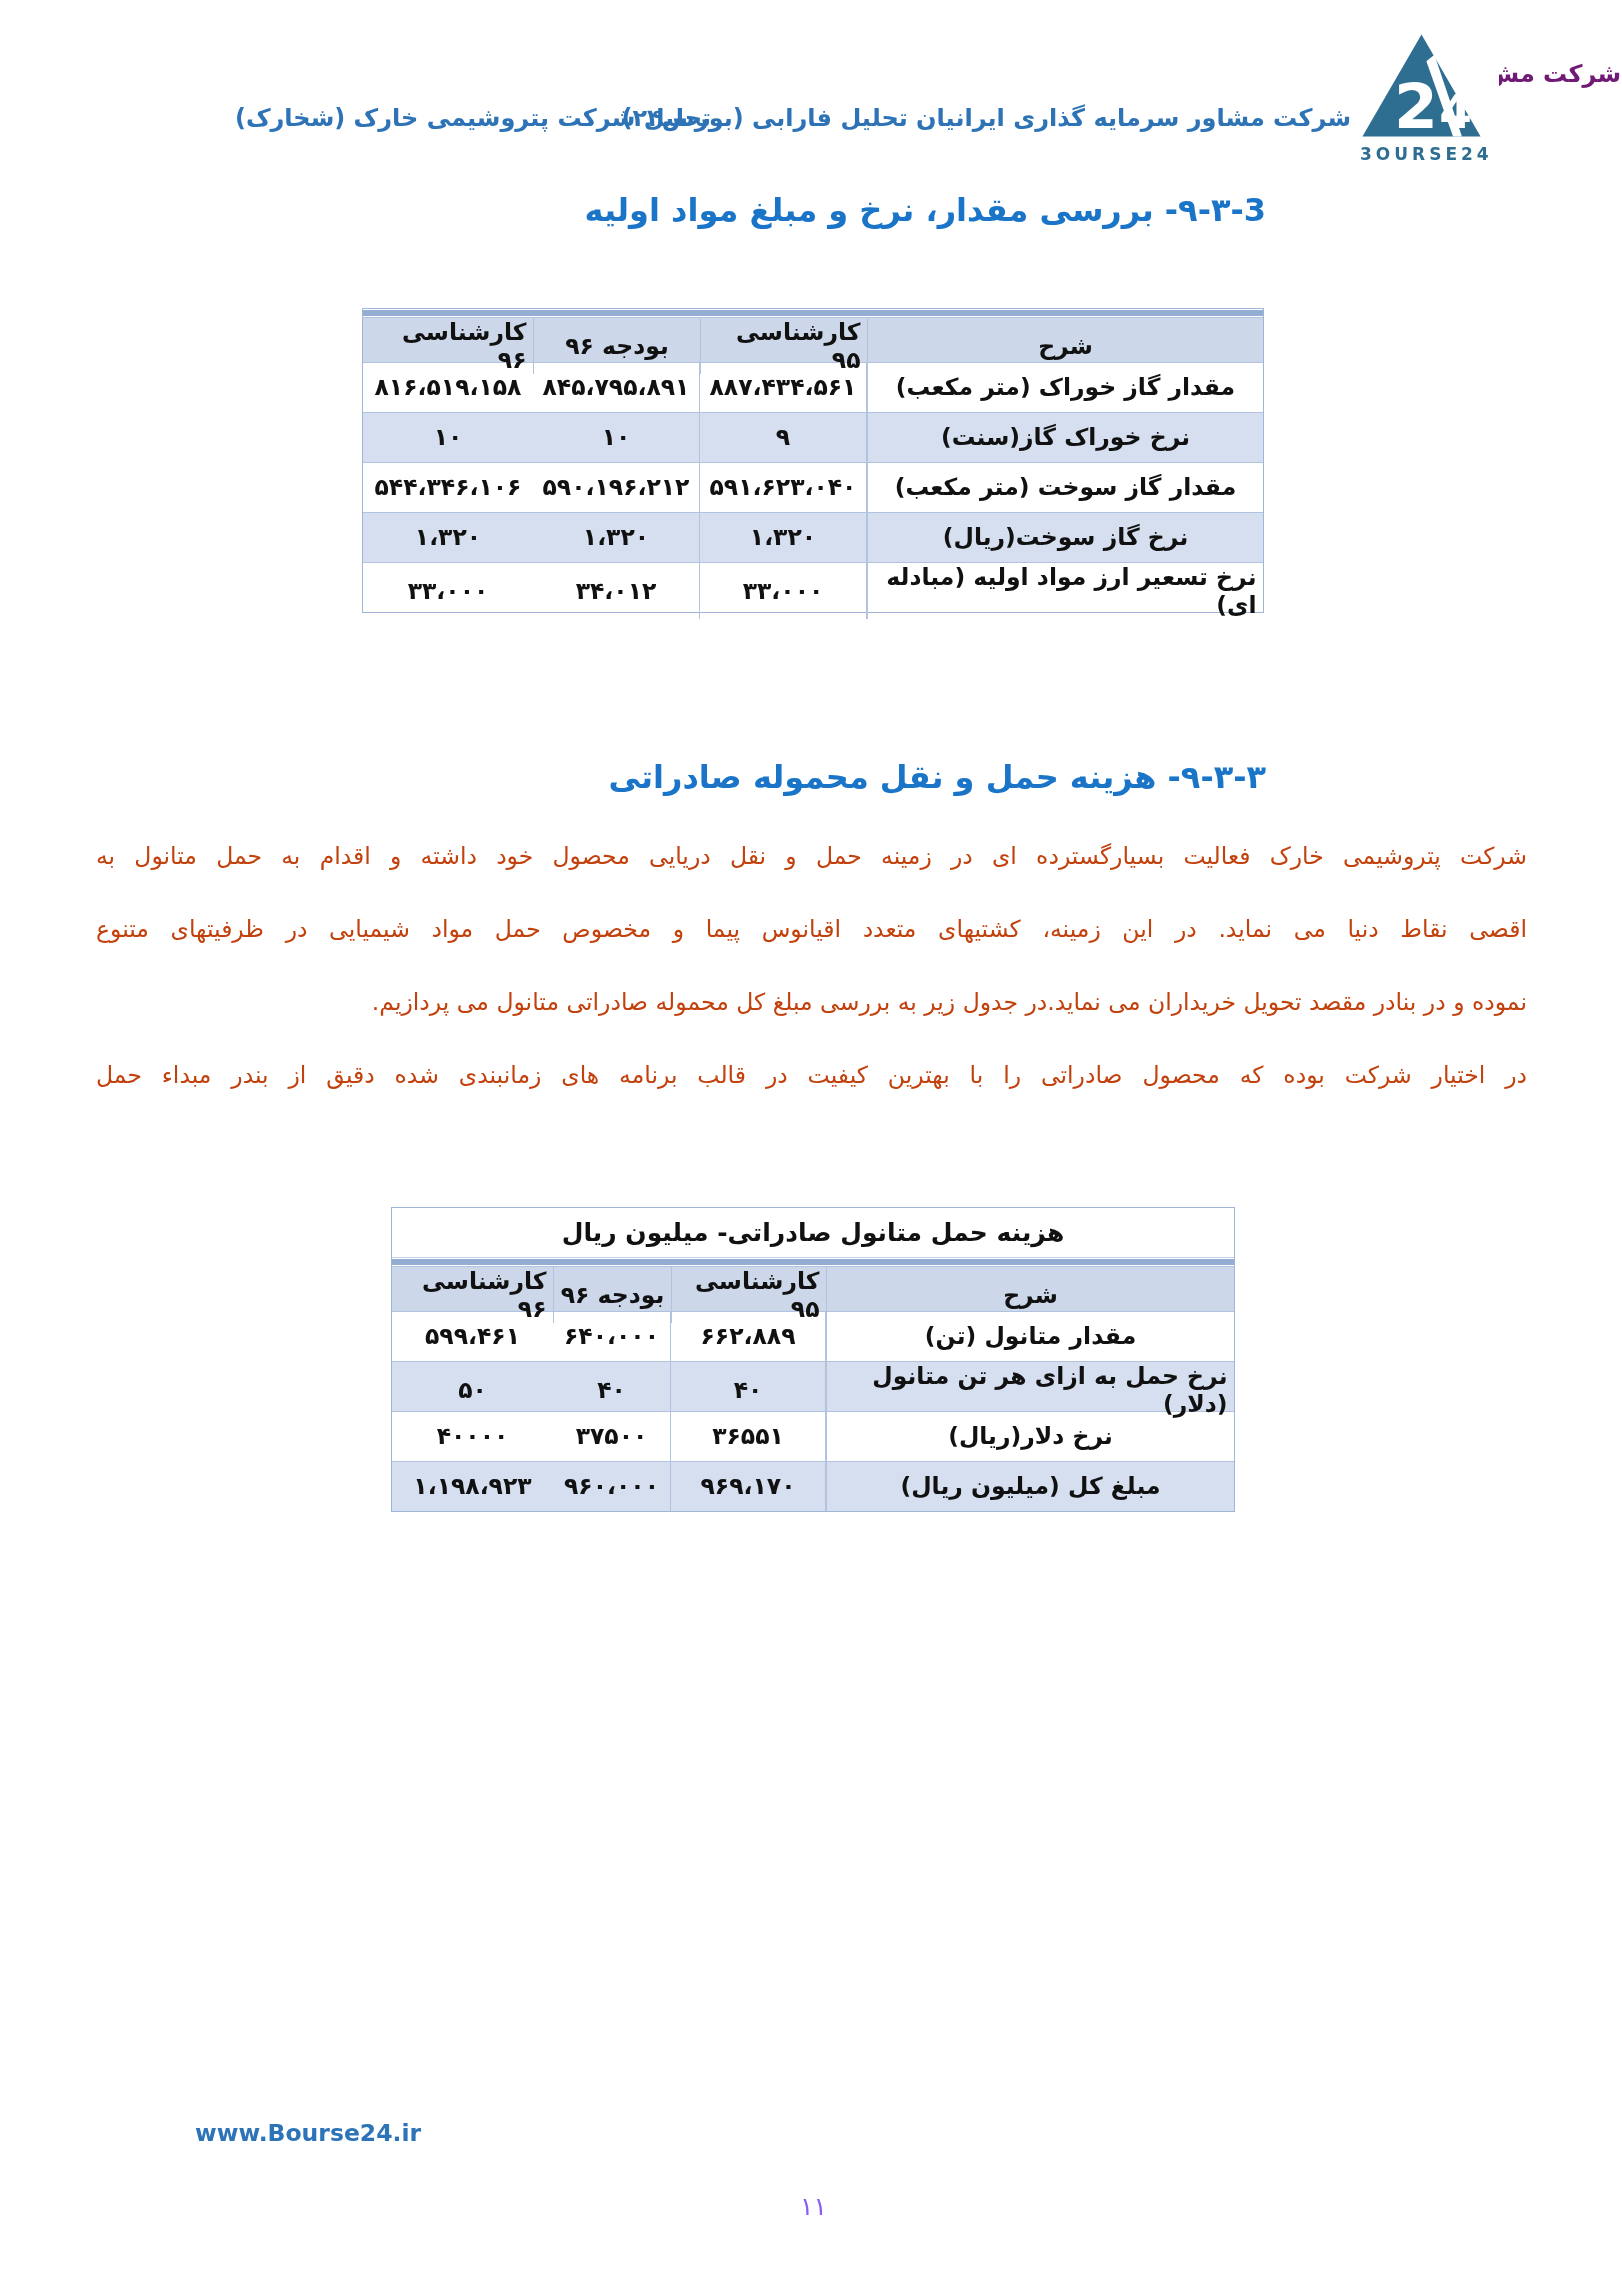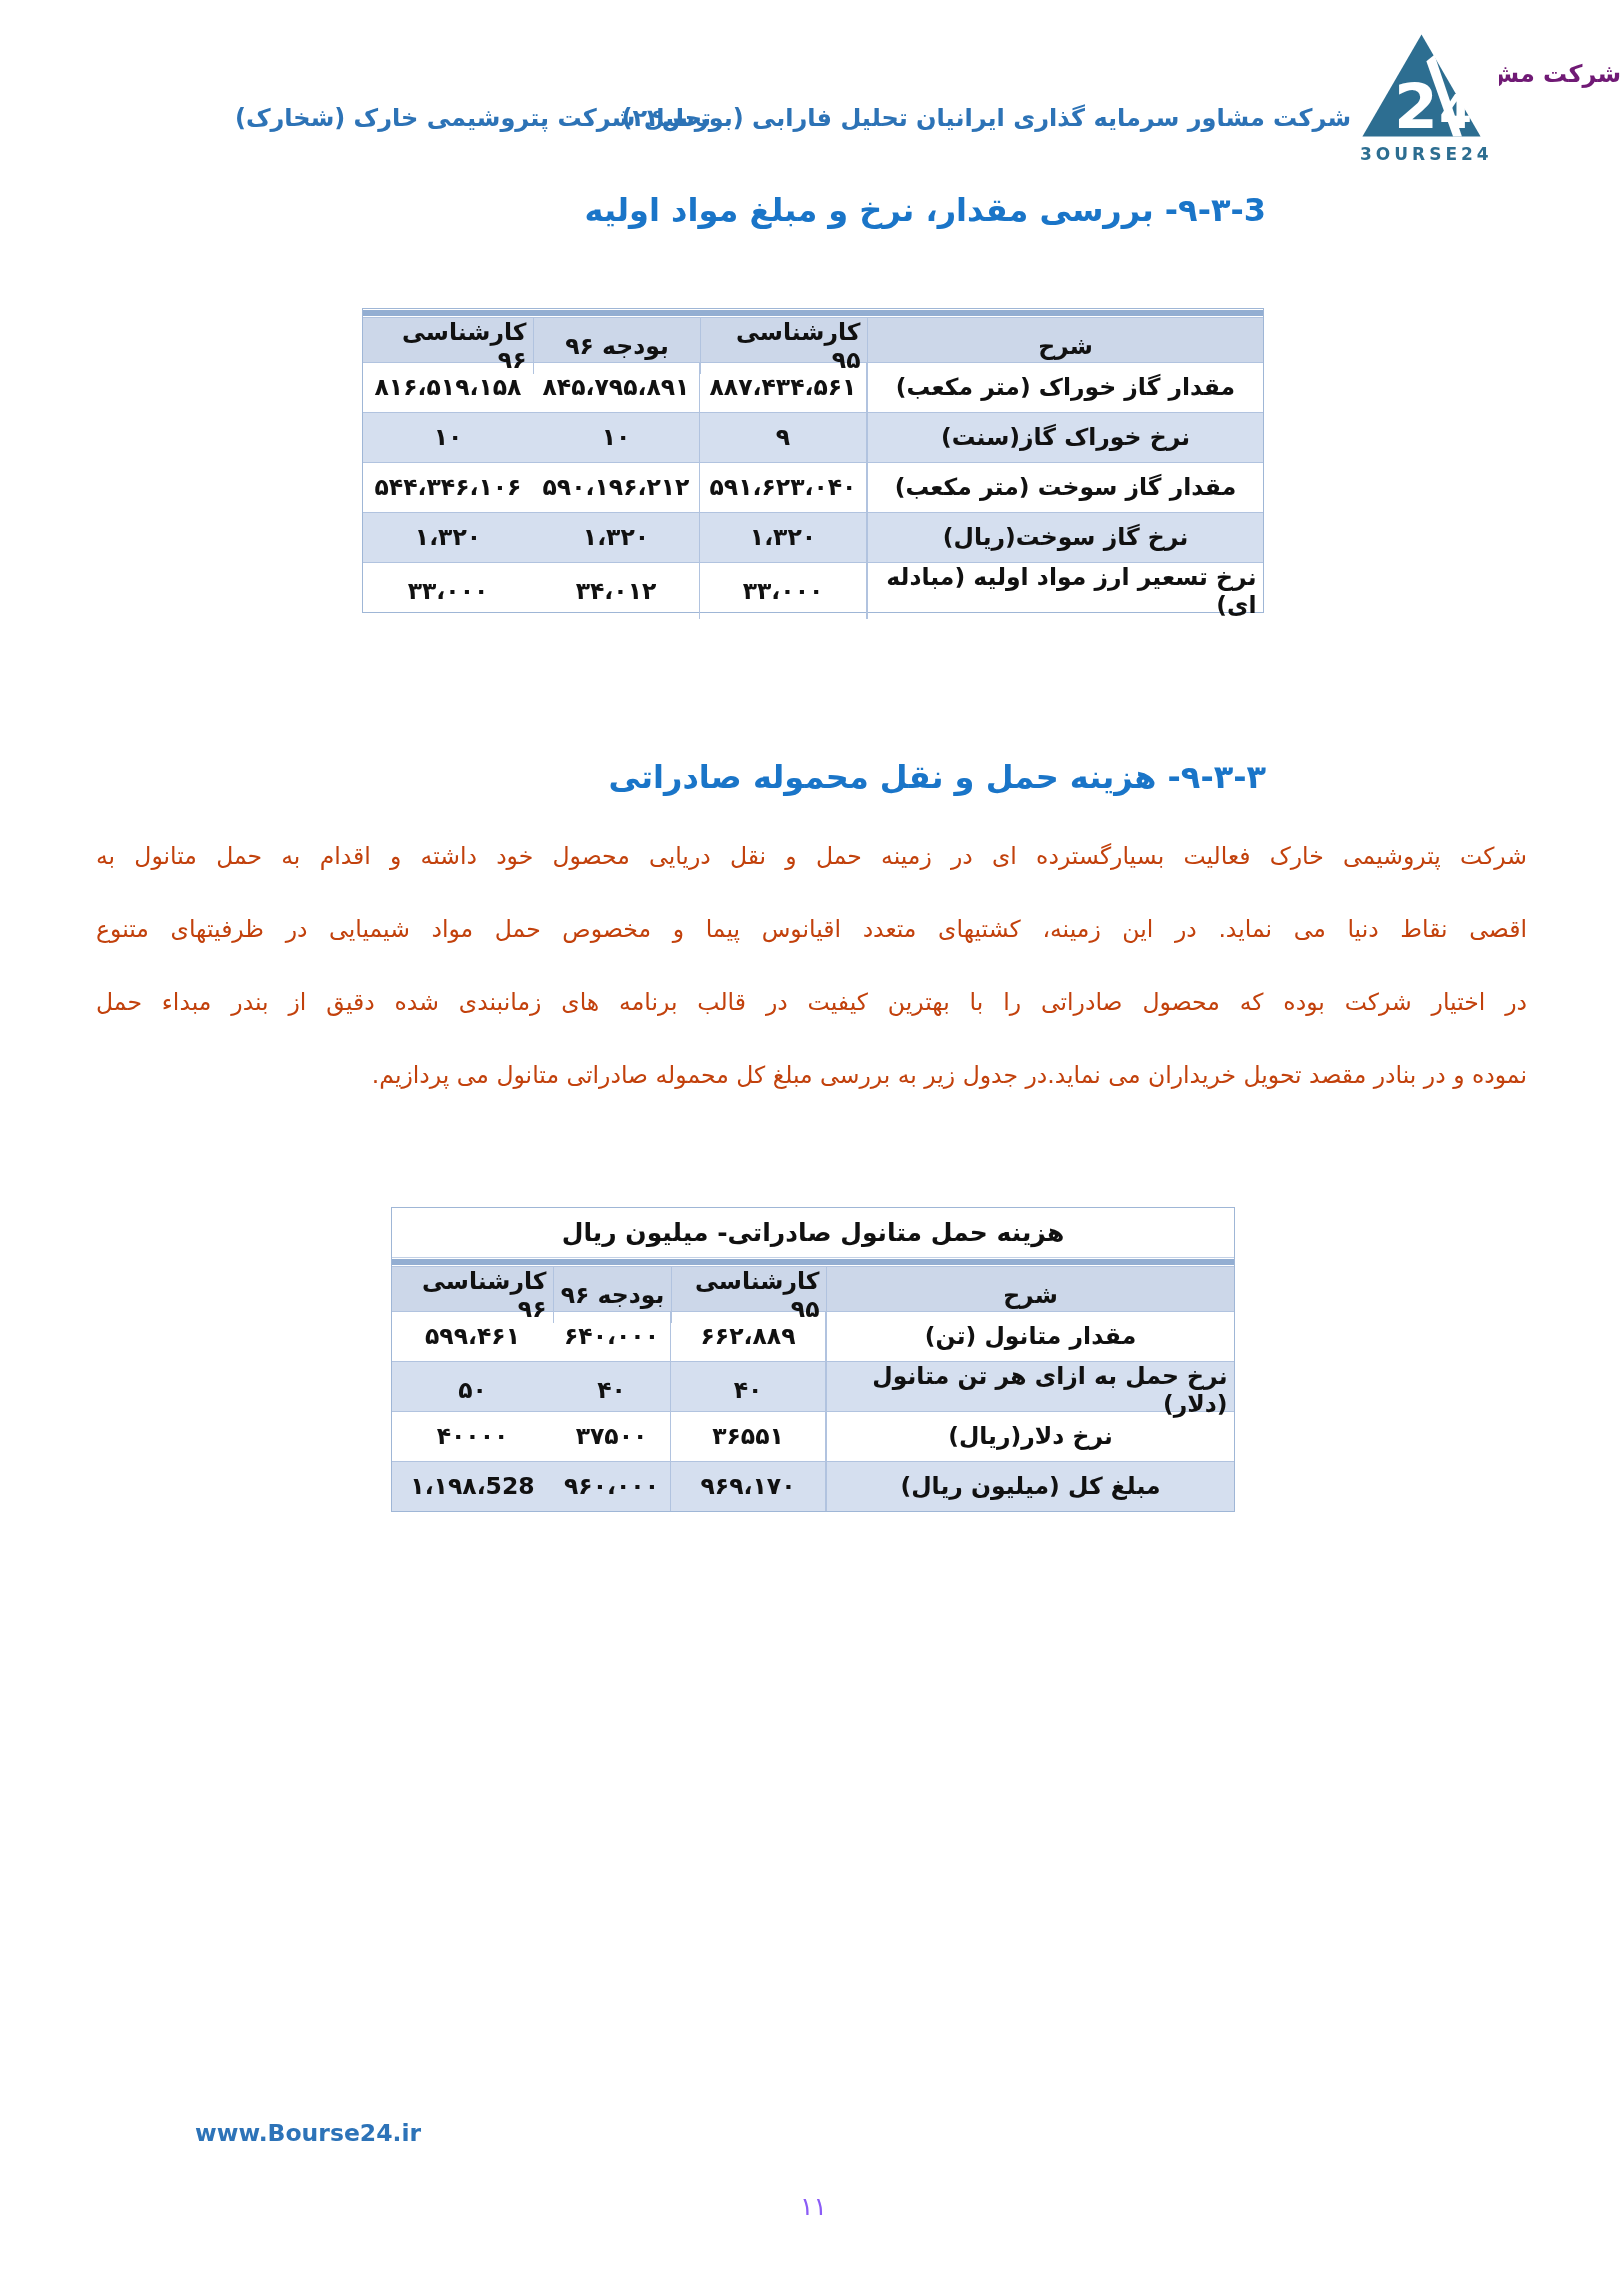--- a/index.html
+++ b/index.html
@@ -155,22 +155,22 @@
       <div class="num">۳۴،۰۱۲</div>
       <div class="num">۳۳،۰۰۰</div>
     </div>
   </div>
 
   <div id="heading2" class="sec-heading">۹-۳-۳- هزینه حمل و نقل محموله صادراتی</div>
 
   <div id="para">
     <div class="pline">شرکت پتروشیمی خارک فعالیت بسیارگسترده ای در زمینه حمل و نقل دریایی محصول خود داشته و اقدام به حمل متانول به</div>
     <div class="pline">اقصی نقاط دنیا می نماید. در این زمینه، کشتیهای متعدد اقیانوس پیما و مخصوص حمل مواد شیمیایی در ظرفیتهای متنوع</div>
+    <div class="pline last">نموده و در بنادر مقصد تحویل خریداران می نماید.در جدول زیر به بررسی مبلغ کل محموله صادراتی متانول می پردازیم.</div>
     <div class="pline">در اختیار شرکت بوده که محصول صادراتی را با بهترین کیفیت در قالب برنامه های زمانبندی شده دقیق از بندر مبداء حمل</div>
-    <div class="pline last">نموده و در بنادر مقصد تحویل خریداران می نماید.در جدول زیر به بررسی مبلغ کل محموله صادراتی متانول می پردازیم.</div>
   </div>
 
   <div id="table2" class="dtable">
     <div class="title">هزینه حمل متانول صادراتی- میلیون ریال</div>
     <div class="band"></div>
     <div class="trow head">
       <div>شرح</div>
       <div>کارشناسی ۹۵</div>
       <div>بودجه ۹۶</div>
       <div>کارشناسی ۹۶</div>
@@ -190,21 +190,21 @@
     <div class="trow data">
       <div>نرخ دلار(ریال)</div>
       <div class="num">۳۶۵۵۱</div>
       <div class="num">۳۷۵۰۰</div>
       <div class="num">۴۰۰۰۰</div>
     </div>
     <div class="trow data alt">
       <div>مبلغ کل (میلیون ریال)</div>
       <div class="num">۹۶۹،۱۷۰</div>
       <div class="num">۹۶۰،۰۰۰</div>
-      <div class="num">۱،۱۹۸،528</div>
+      <div class="num">۱،۱۹۸،۹۲۳</div>
     </div>
   </div>
 
   <a id="footer-url">www.Bourse24.ir</a>
   <div id="page-num">۱۱</div>
 
 </div>
 
 
 </body></html>

